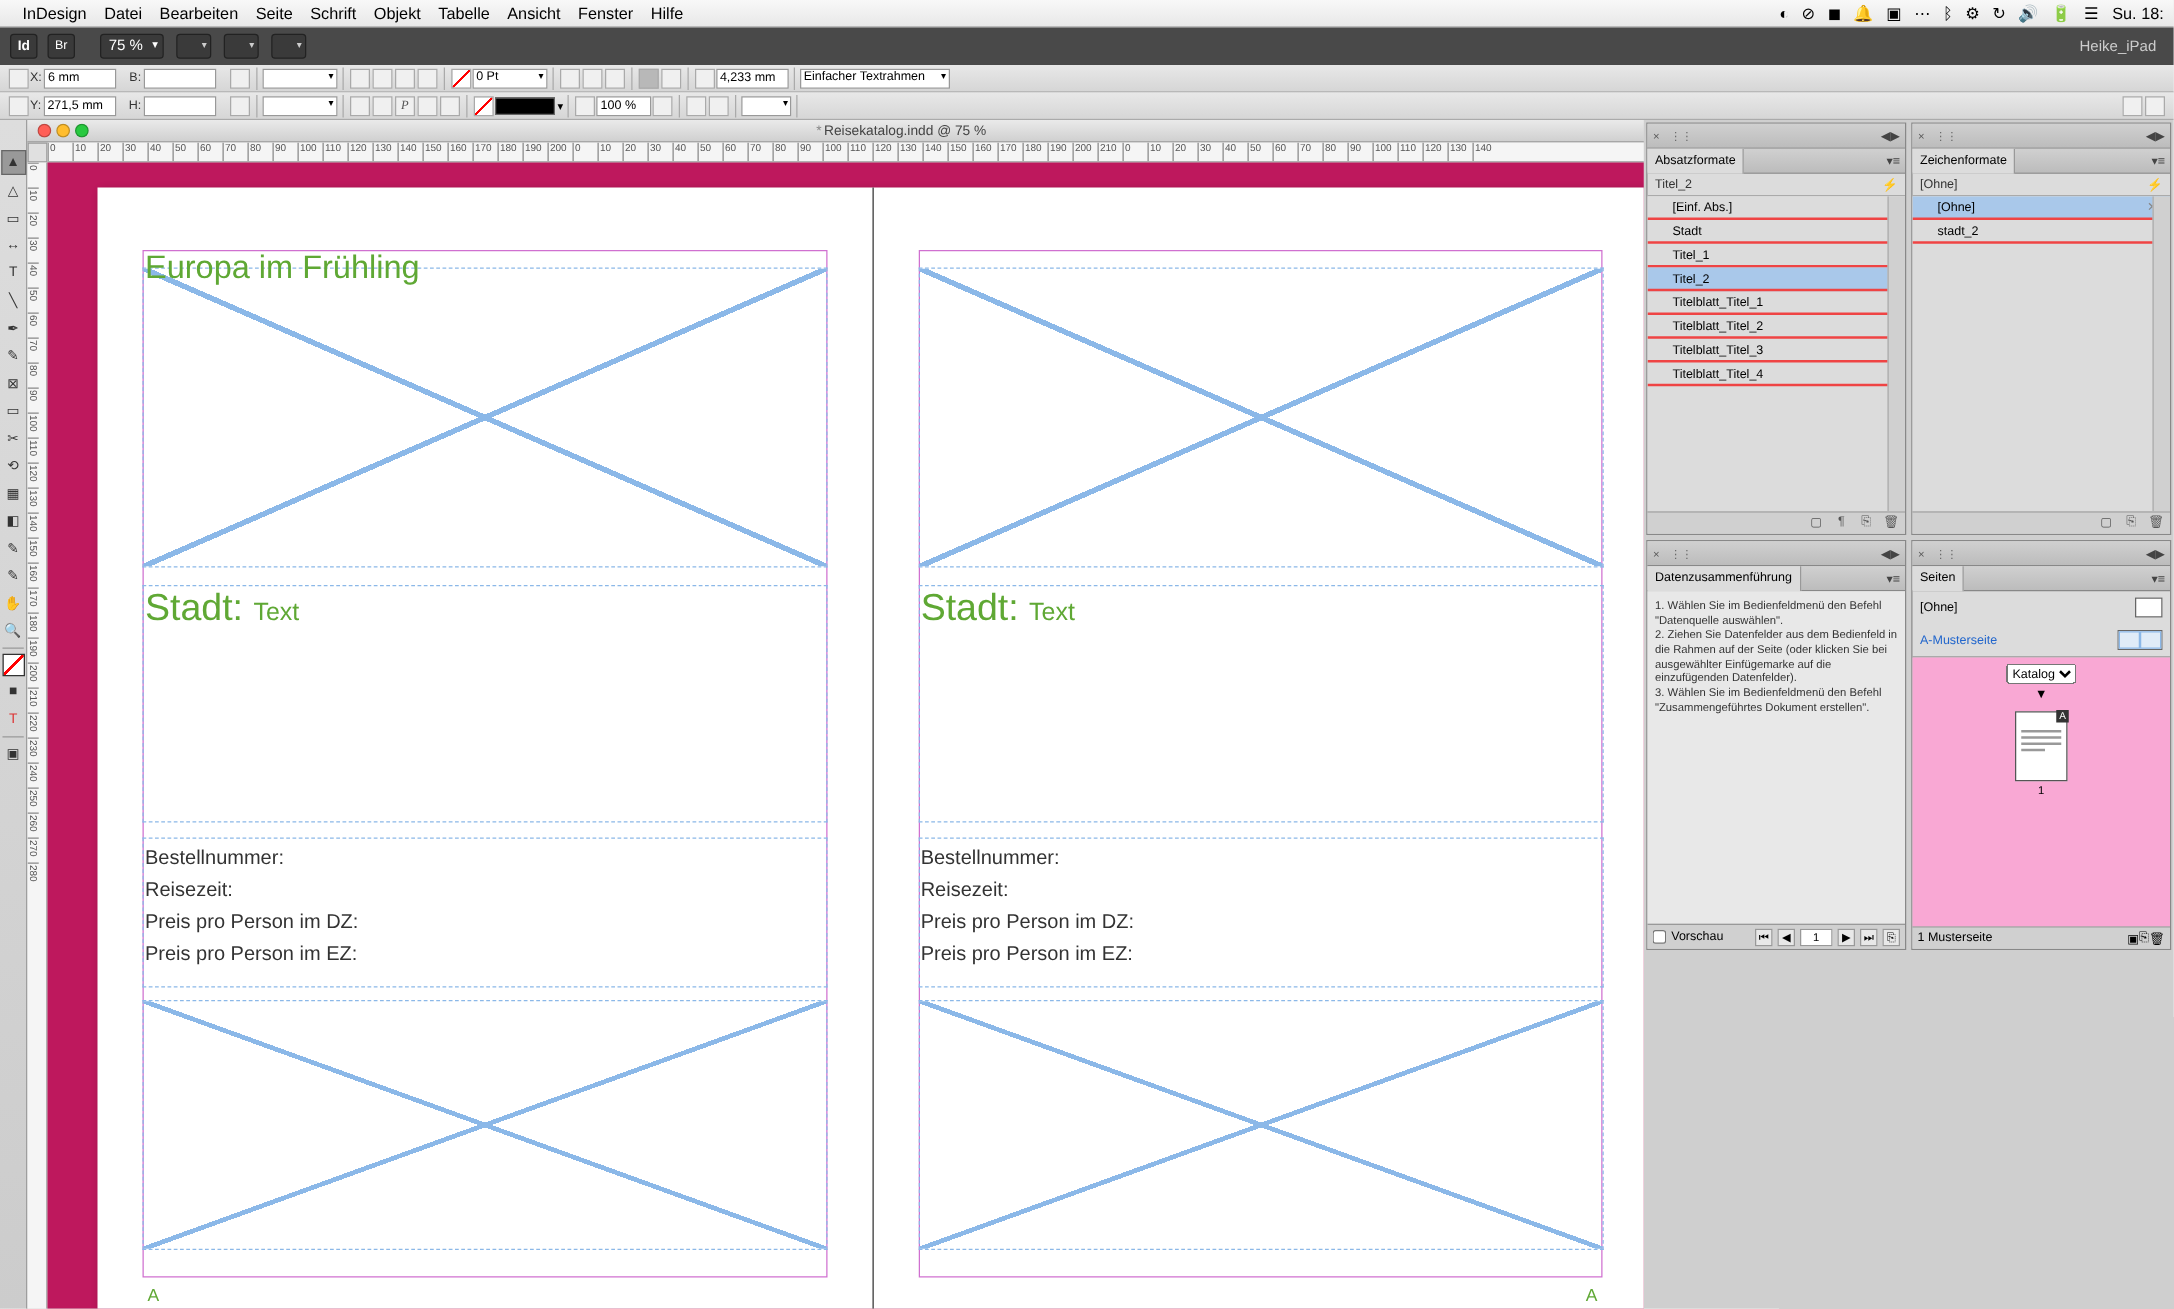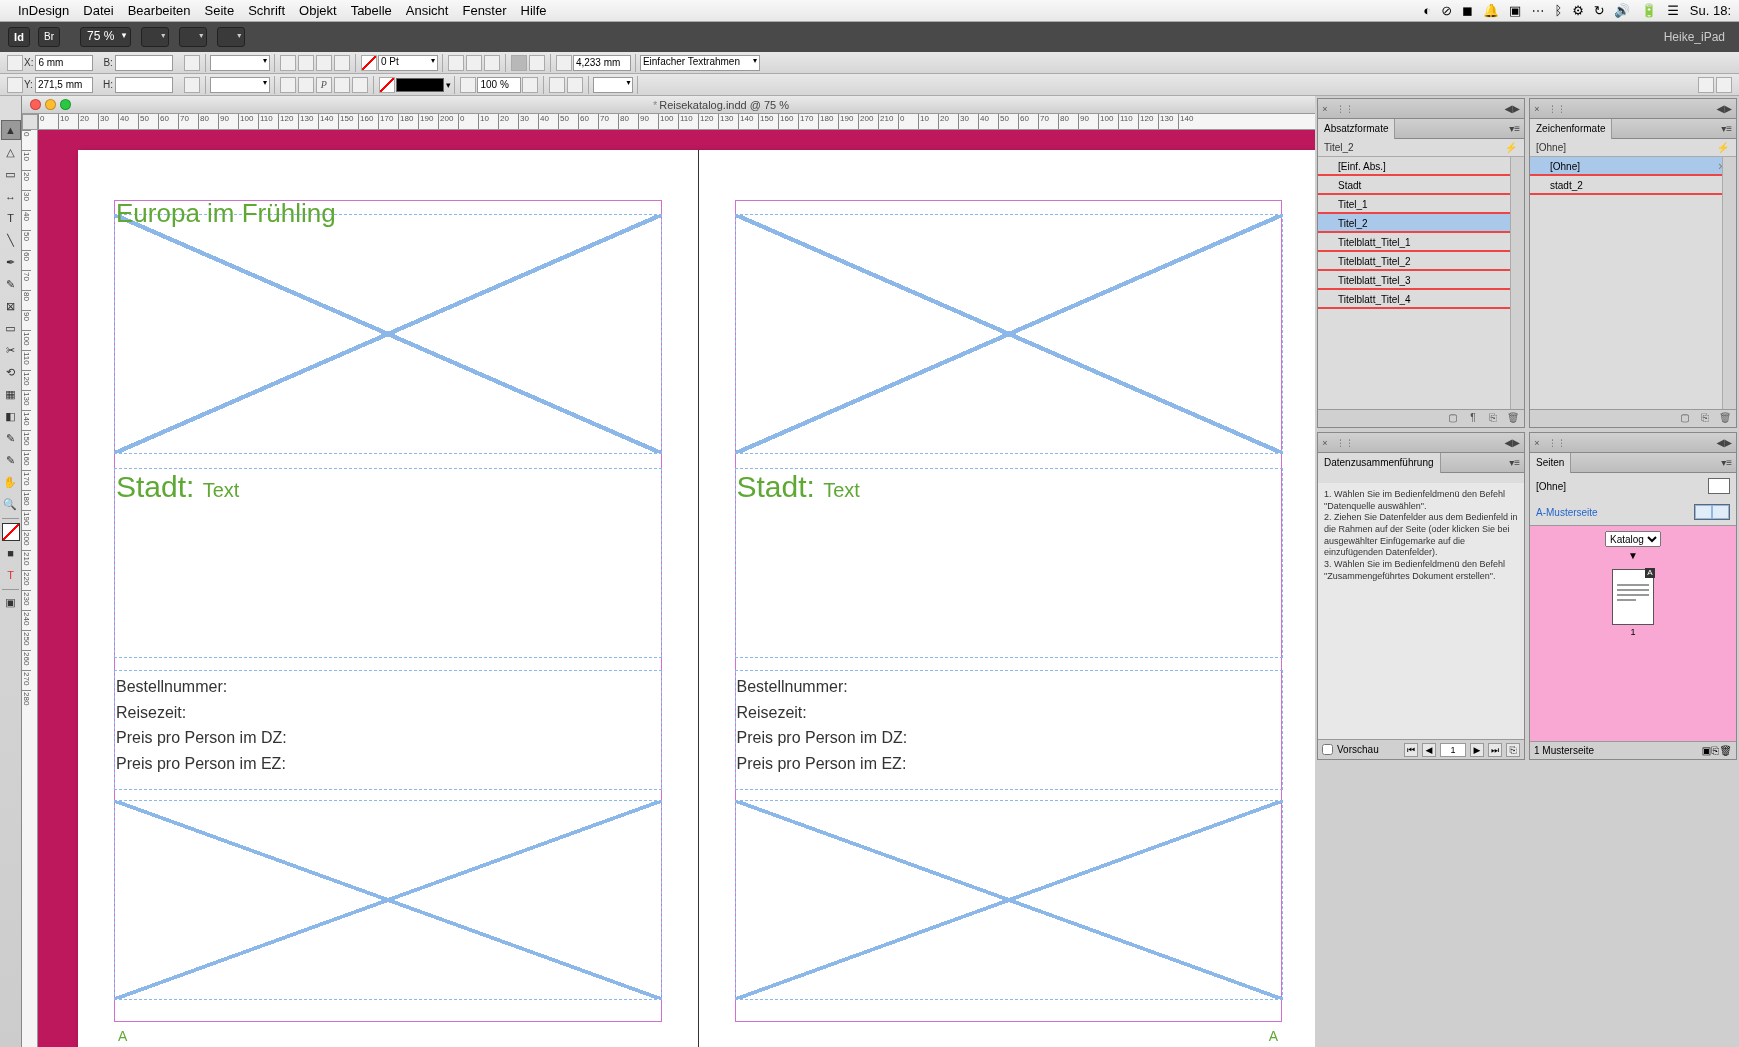--- a/index.html
+++ b/index.html
@@ -91,21 +91,21 @@
 .panel-subhead { height: 18px; border-bottom: 1px solid #aaa; display: flex; align-items: center; padding: 0 6px; font-size: 10px; color: #333; }
 .panel-subhead .flash { margin-left: auto; font-size: 10px; }
 .panel-list { flex: 1; overflow: auto; background: #dcdcdc; position: relative; }
 .panel-list .item { height: 19px; line-height: 19px; padding: 0 10px; border-bottom: 2px solid #ef4444; font-size: 10px; cursor: default; }
 .panel-list .item.sel { background: #a9c8ea; }
 .panel-list .item.indent { padding-left: 20px; }
 .panel-scroll { position: absolute; right: 0; top: 0; bottom: 0; width: 14px; background: #d0d0d0; border-left: 1px solid #aaa; }
 .panel-foot { height: 18px; border-top: 1px solid #999; background: #d0d0d0; display: flex; align-items: center; justify-content: flex-end; padding: 0 4px; gap: 6px; }
 .panel-foot .micro { width: 14px; height: 14px; font-size: 10px; text-align: center; color: #555; cursor: default; }
 
-.merge-text { font-size: 9px; color: #333; padding: 6px; line-height: 1.3; background: #e8e8e8; flex: 1; margin-top: 10px; }
+.merge-text { font-size: 9px; color: #333; padding: 6px; line-height: 1.3; background: #e8e8e8; flex: 1; }
 .merge-foot { height: 20px; border-top: 1px solid #999; background: #d0d0d0; display: flex; align-items: center; padding: 0 4px; gap: 4px; font-size: 10px; }
 .merge-foot input[type=checkbox] { width: 11px; height: 11px; }
 .merge-foot .nav { width: 14px; height: 14px; border: 1px solid #999; background: #e8e8e8; text-align: center; font-size: 9px; line-height: 12px; cursor: default; }
 .merge-foot .page-field { width: 26px; height: 14px; border: 1px solid #999; background: #fff; text-align: center; font-size: 9px; }
 
 .pages-panel .master-list { border-bottom: 1px solid #999; }
 .pages-panel .master-row { display: flex; align-items: center; height: 26px; padding: 0 6px; font-size: 10px; }
 .pages-panel .master-thumb { width: 22px; height: 16px; background: #fff; border: 1px solid #666; margin-left: auto; }
 .pages-panel .master-thumb.double { width: 36px; display: flex; }
 .pages-panel .master-thumb.double span { flex:1; border: 1px solid #8bb8e8; background: #e0ecf8; }

